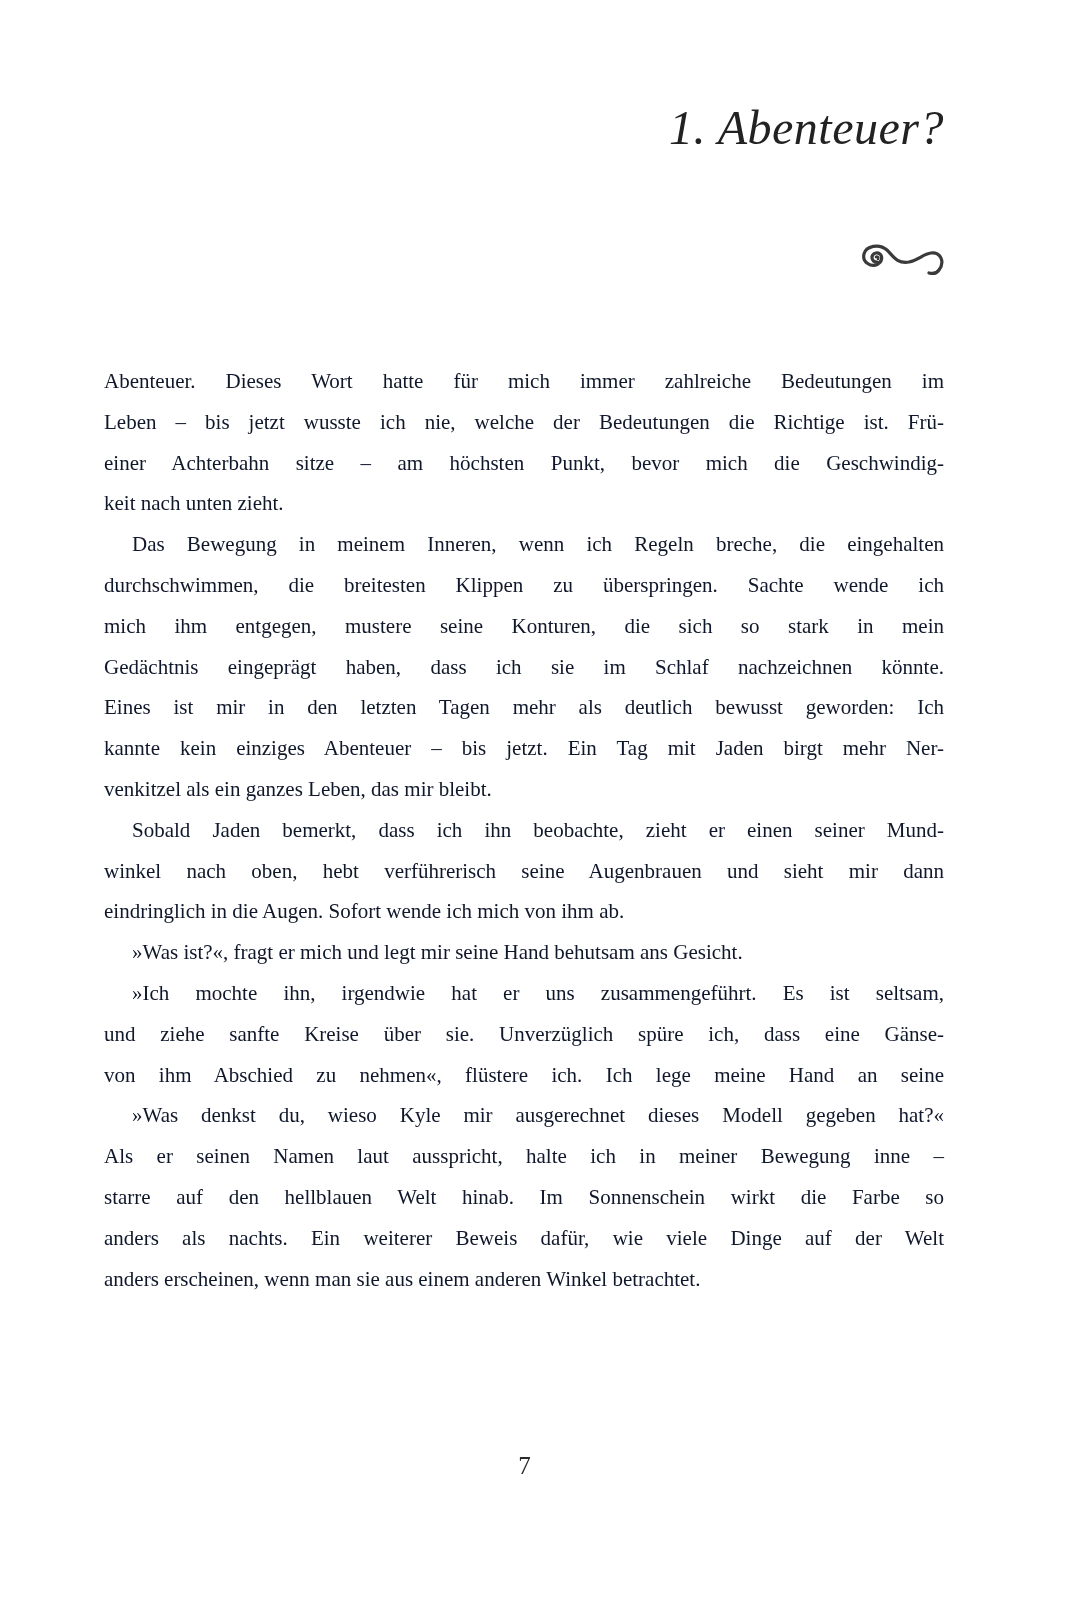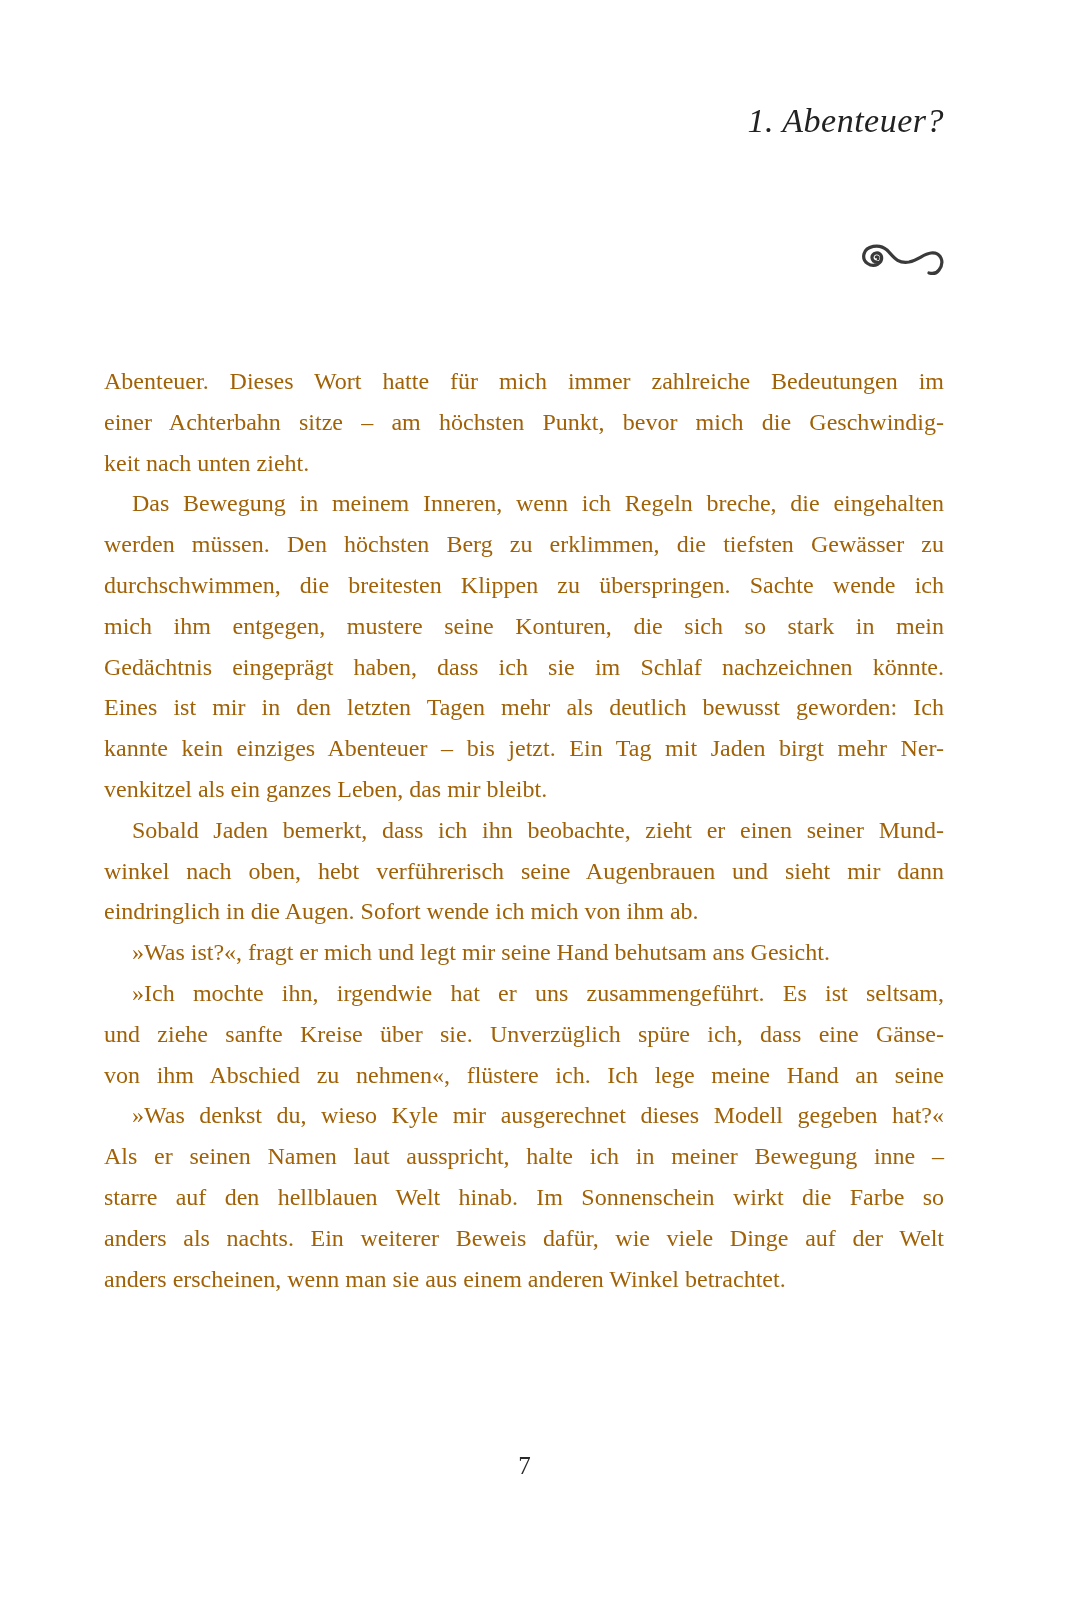--- a/index.html
+++ b/index.html
@@ -19,21 +19,21 @@
       position: absolute;
       left: 0; top: 0;
       width: 1079px;
       height: 1600px;
       background: #ffffff;
     }
     .chapter-title {
       position: absolute;
       right: 135px;
       top: 104px;
-      font-size: 34px;
+      font-size: 48px;
       font-style: italic;
       font-weight: normal;
       letter-spacing: 0.5px;
       color: #222;
       margin: 0;
       line-height: 1;
       white-space: nowrap;
       font-family: Liberation Serif, serif;
     }
     .ornament {
@@ -44,28 +44,28 @@
       height: 40px;
     }
     .body-text {
       position: absolute;
       left: 104px;
       top: 361px;
       width: 840px;
     }
     .line {
       display: block;
-      font-size: 24px;
+      font-size: 21px;
       line-height: 40.8px;
       height: 40.8px;
       text-align: justify;
       text-align-last: justify;
       white-space: nowrap;
       overflow: visible;
-      color: #a16207;
+      color: #0f172a;
     }
     .line.last {
       text-align-last: left;
     }
     .line.indent {
       padding-left: 28px;
     }
     .page-number {
       position: absolute;
       left: 0;
@@ -87,26 +87,26 @@
   <svg class="ornament" viewBox="0 0 90 40">
     <g fill="none" stroke="#3a3a3a" stroke-width="3.2" stroke-linecap="round">
       <path d="M20 22 C 14 22, 13 14, 19 13 C 25 12, 27 20, 21 24 C 14 28, 5 22, 7 14 C 9 6, 22 3, 30 10 C 36 16, 40 24, 52 22 C 62 20, 66 14, 74 13 C 84 12, 88 22, 82 30 C 80 33, 76 34, 72 33"></path>
       <path d="M19 17 C 20 16, 22 17, 21 19" stroke-width="2.6"></path>
     </g>
   </svg>
 
   <div class="body-text" id="body-text">
       <div>
         <span class="line">Abenteuer. Dieses Wort hatte für mich immer zahlreiche Bedeutungen im</span>
+        <span class="line">Leben – bis jetzt wusste ich nie, welche der Bedeutungen die Richtige ist. Frü-</span>
         <span class="line">einer Achterbahn sitze – am höchsten Punkt, bevor mich die Geschwindig-</span>
         <span class="line last">keit nach unten zieht.</span>
       </div>
       <div>
         <span class="line indent">Das Bewegung in meinem Inneren, wenn ich Regeln breche, die eingehalten</span>
-        <span class="line">werden müssen. Den höchsten Berg zu erklimmen, die tiefsten Gewässer zu</span>
         <span class="line">durchschwimmen, die breitesten Klippen zu überspringen. Sachte wende ich</span>
         <span class="line">mich ihm entgegen, mustere seine Konturen, die sich so stark in mein</span>
         <span class="line">Gedächtnis eingeprägt haben, dass ich sie im Schlaf nachzeichnen könnte.</span>
         <span class="line">Eines ist mir in den letzten Tagen mehr als deutlich bewusst geworden: Ich</span>
         <span class="line">kannte kein einziges Abenteuer – bis jetzt. Ein Tag mit Jaden birgt mehr Ner-</span>
         <span class="line last">venkitzel als ein ganzes Leben, das mir bleibt.</span>
       </div>
       <div>
         <span class="line indent">Sobald Jaden bemerkt, dass ich ihn beobachte, zieht er einen seiner Mund-</span>
         <span class="line">winkel nach oben, hebt verführerisch seine Augenbrauen und sieht mir dann</span>

